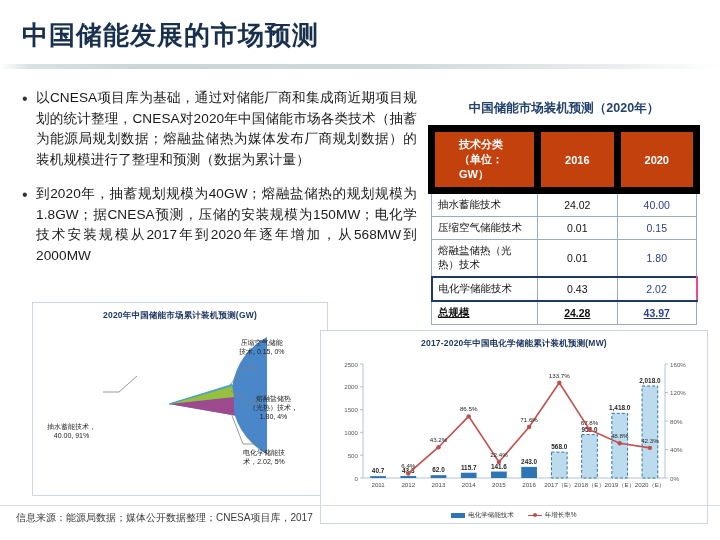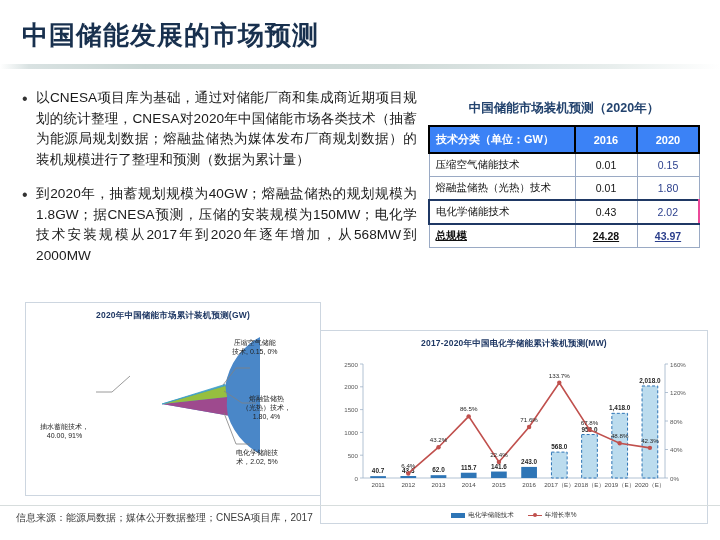--- a/index.html
+++ b/index.html
@@ -65,26 +65,26 @@
     font-weight: bold;
     color: #23436e;
     margin-bottom: 8px;
   }
   table.forecast {
     width: 100%;
     border-collapse: collapse;
     font-size: 10.5px;
   }
   table.forecast th {
-    background: #3b82f6;
+    background: #c2410c;
     color: #ffffff;
     font-weight: bold;
-    padding: 5px 6px;
+    padding: 5px 24px;
     font-size: 11px;
-    border: 2px solid #000000;
+    border: 7px solid #000000;
   }
   table.forecast th.col-cat { text-align: left; }
   table.forecast th.col-yr  { text-align: center; width: 62px; }
   table.forecast td {
     padding: 4px 6px;
     border-bottom: 1px solid #9aaac4;
     border-right: 1px solid #9aaac4;
     border-left: 1px solid #9aaac4;
     color: #111;
     background: #ffffff;
@@ -103,21 +103,21 @@
     border-top: 1px solid #1f3864;
     text-decoration: underline;
   }
 
   
   .chart-box {
     position: absolute;
     border: 1px solid #cdd6e0;
     background: #ffffff;
   }
-  #pie-box  { left: 25px;  top: 302px; width: 296px; height: 194px; }
+  #pie-box  { left: 32px;  top: 302px; width: 296px; height: 194px; }
   #bar-box  { left: 320px; top: 302px; width: 388px; height: 194px; margin-top: 28px; }
 
   .chart-title {
     text-align: center;
     font-size: 8.5px;
     font-weight: bold;
     color: #1f3864;
     padding-top: 7px;
     letter-spacing: .2px;
   }
@@ -198,20 +198,25 @@
   <div id="table-title">中国储能市场装机预测（2020年）</div>
   <table class="forecast">
     <thead>
       <tr>
         <th class="col-cat">技术分类（单位：GW）</th>
         <th class="col-yr">2016</th>
         <th class="col-yr">2020</th>
       </tr>
     </thead>
     <tbody>
+      <tr>
+        <td class="cat">抽水蓄能技术</td>
+        <td class="num">24.02</td>
+        <td class="num2">40.00</td>
+      </tr>
       <tr>
         <td class="cat">压缩空气储能技术</td>
         <td class="num">0.01</td>
         <td class="num2">0.15</td>
       </tr>
       <tr>
         <td class="cat">熔融盐储热（光热）技术</td>
         <td class="num">0.01</td>
         <td class="num2">1.80</td>
       </tr>

